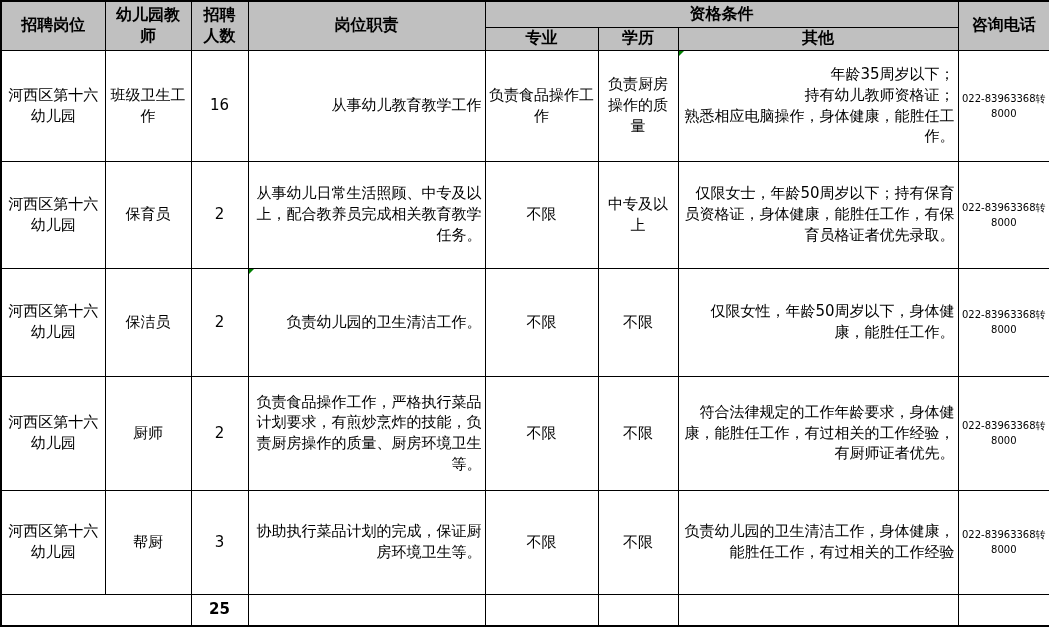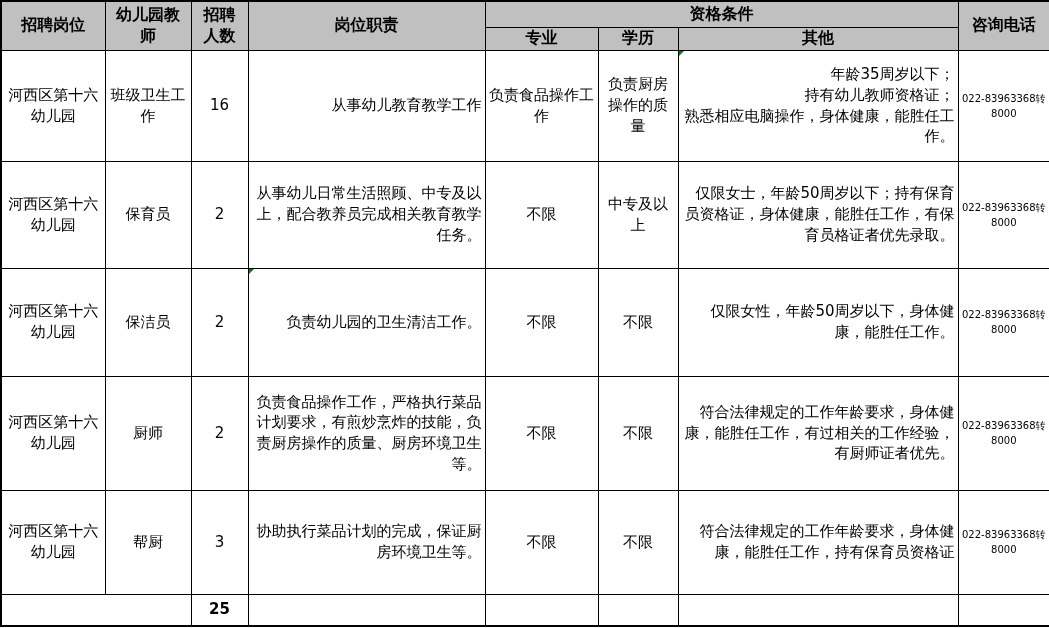--- a/index.html
+++ b/index.html
@@ -121,21 +121,21 @@
       <td class="left">符合法律规定的工作年龄要求，身体健康，能胜任工作，有过相关的工作经验，有厨师证者优先。</td>
       <td class="phone">022-83963368转8000</td>
     </tr>
     <tr style="height:104px">
       <td>河西区第十六幼儿园</td>
       <td>帮厨</td>
       <td>3</td>
       <td class="left">协助执行菜品计划的完成，保证厨房环境卫生等。</td>
       <td>不限</td>
       <td>不限</td>
-      <td class="left">符合法律规定的工作年龄要求，身体健康，能胜任工作，持有保育员资格证</td>
+      <td class="left">负责幼儿园的卫生清洁工作，身体健康，能胜任工作，有过相关的工作经验</td>
       <td class="phone">022-83963368转8000</td>
     </tr>
     <tr style="height:32px">
       <td colspan="2"></td>
       <td class="total-num">25</td>
       <td></td>
       <td></td>
       <td></td>
       <td></td>
       <td></td>

